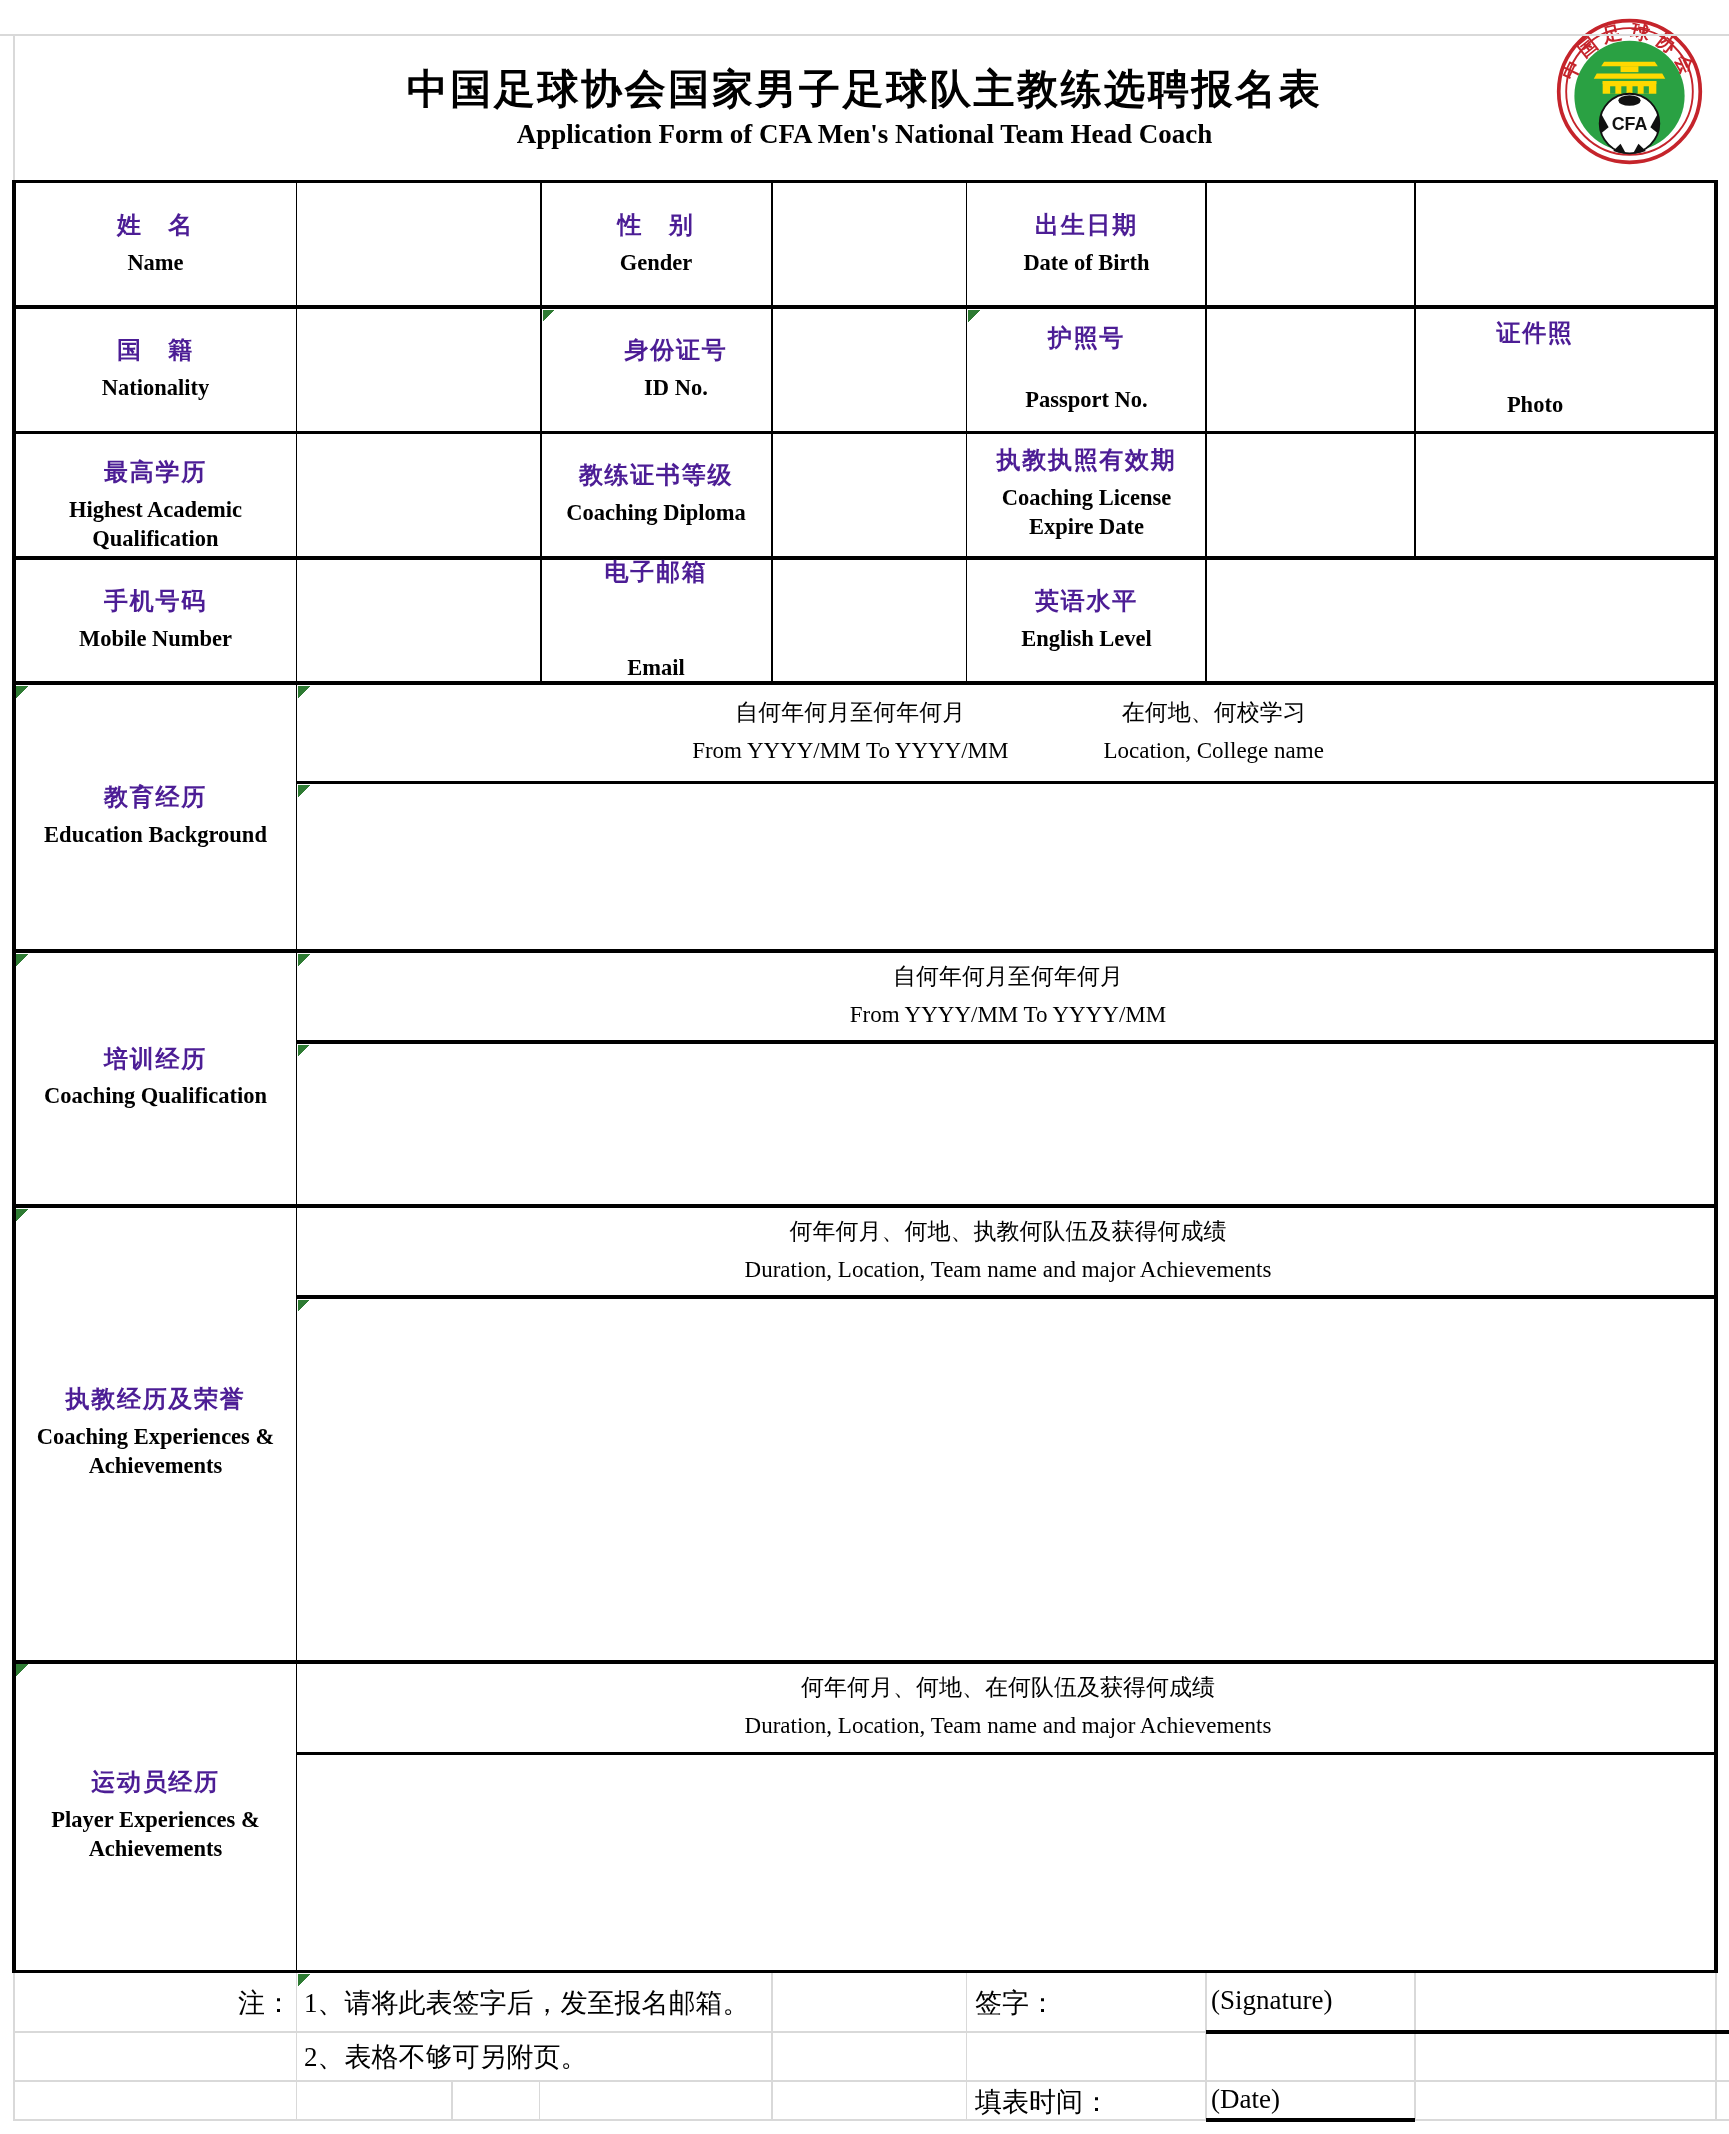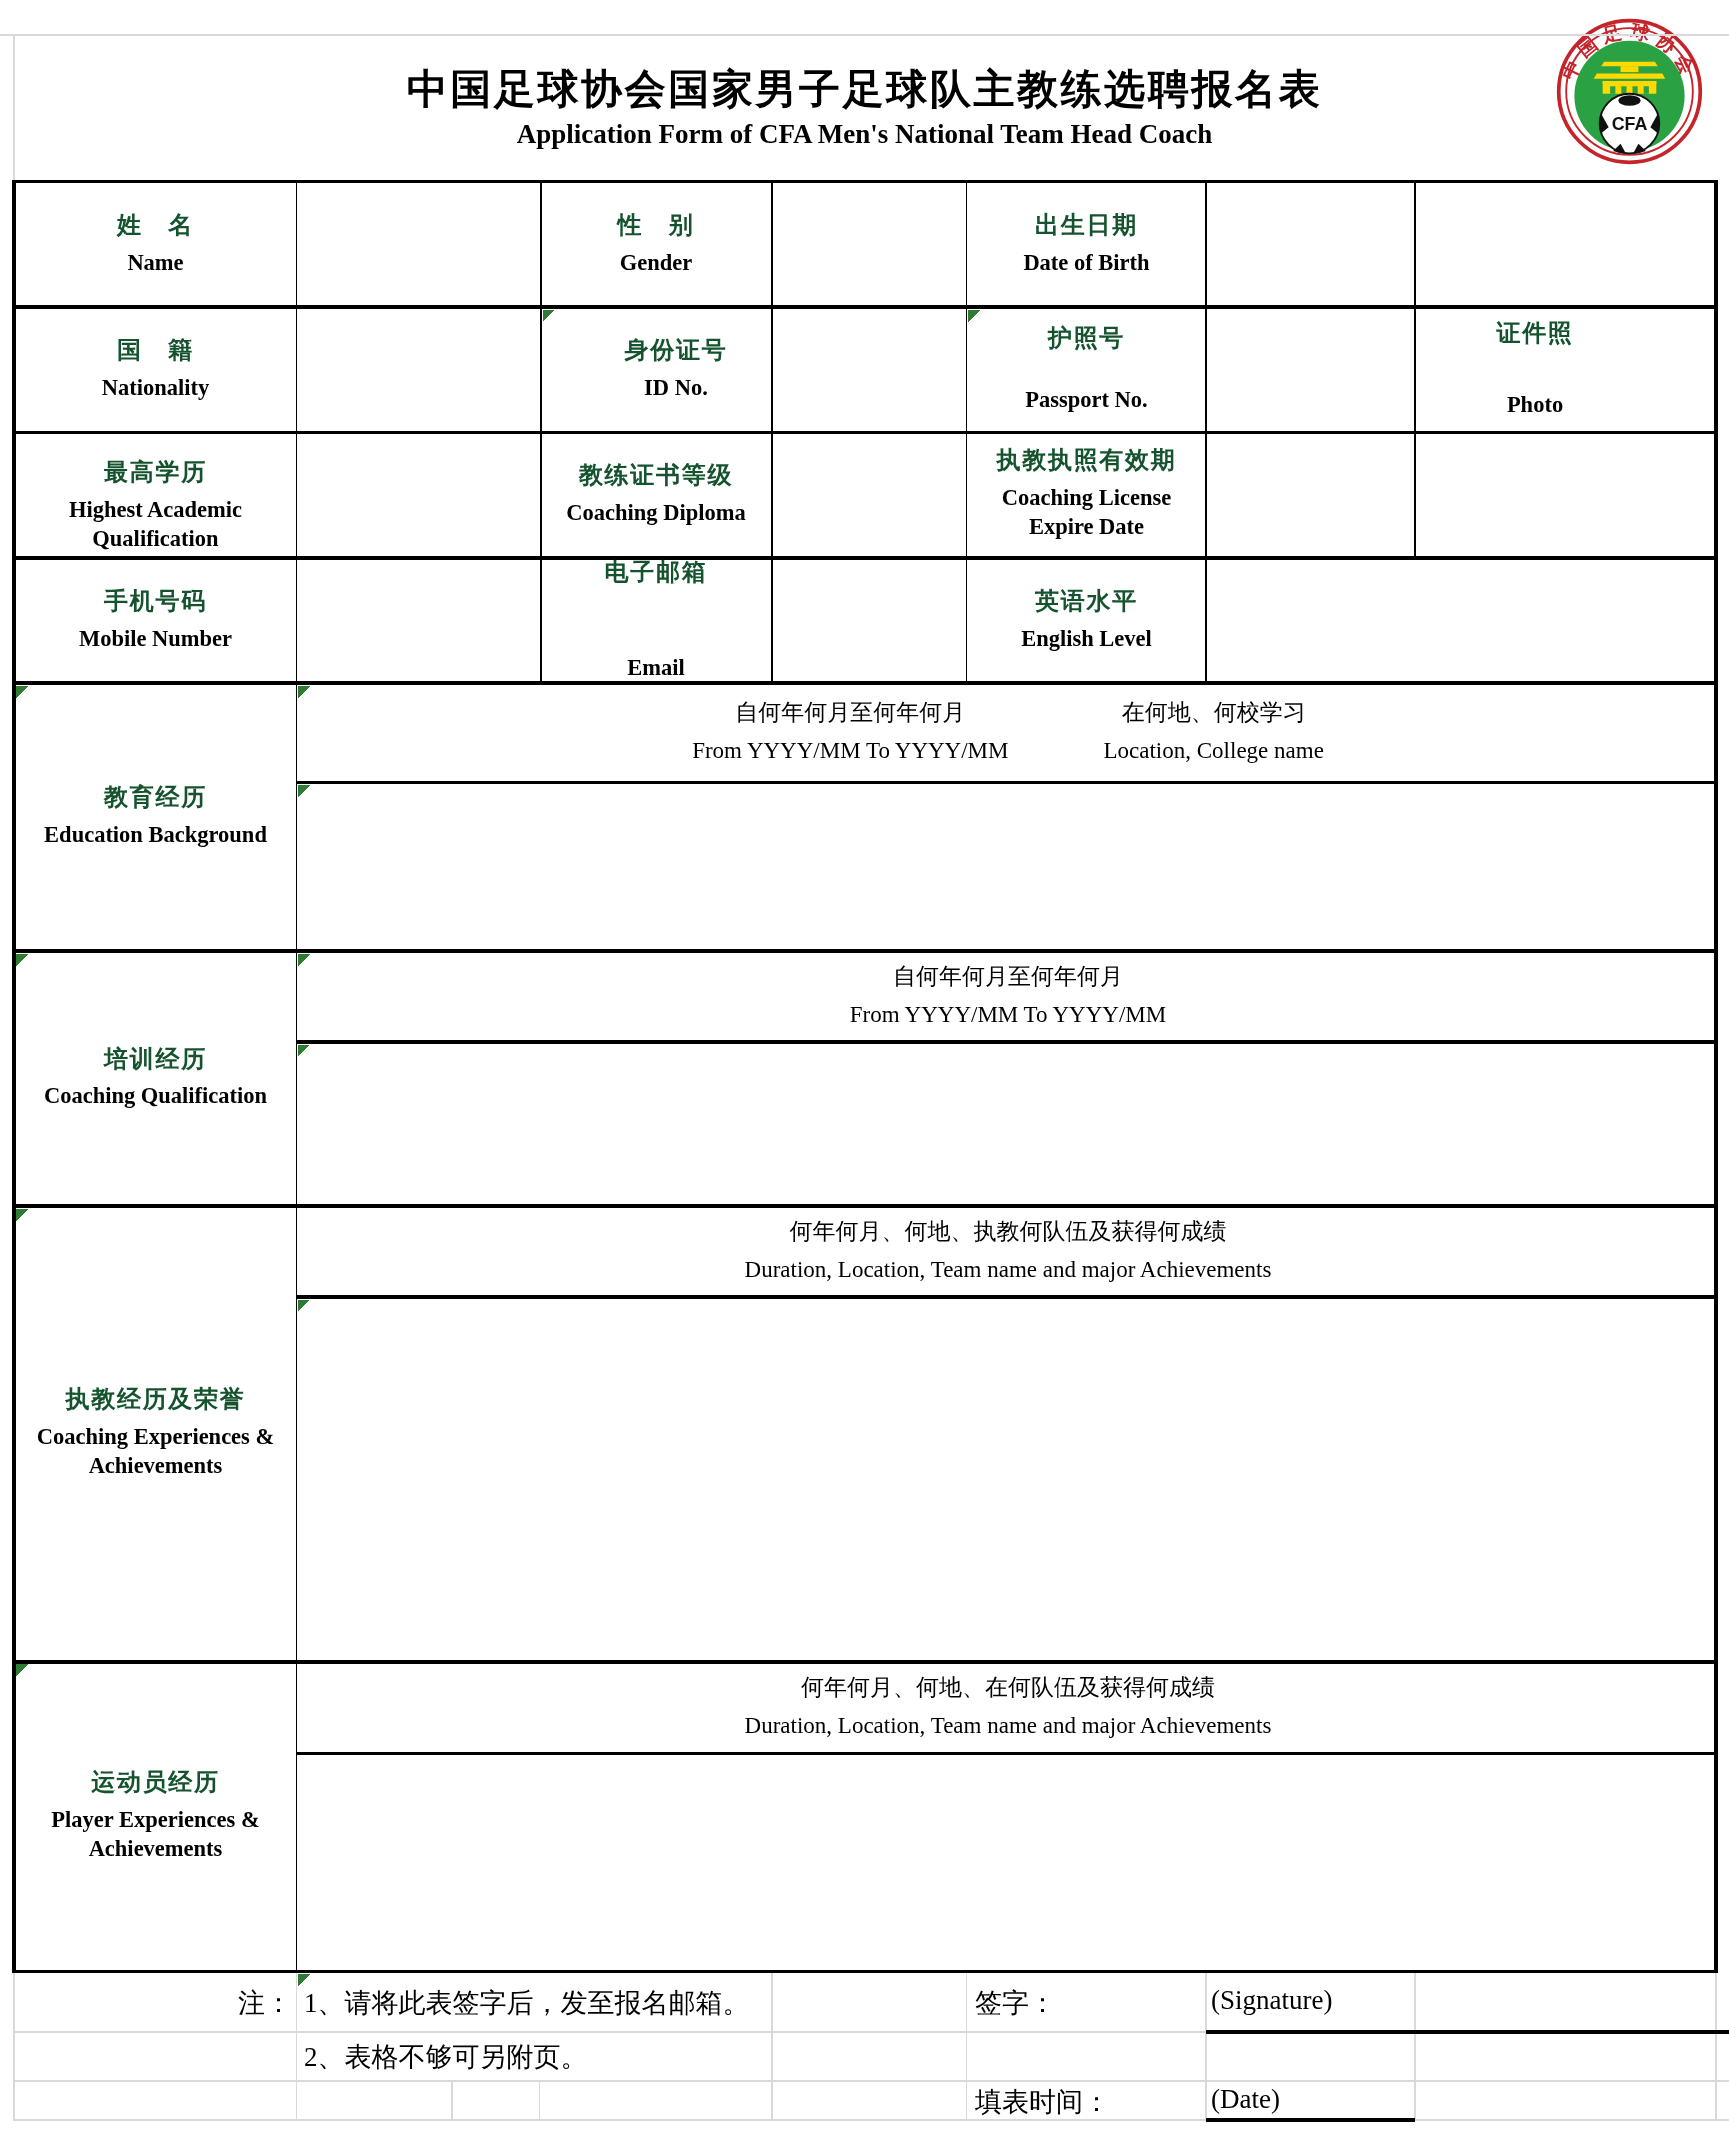--- a/index.html
+++ b/index.html
@@ -1,20 +1,20 @@
 <!DOCTYPE html>
 <html style="font-size:14px"><head>
 <meta charset="utf-8">
 <style>
   html,body{margin:0;padding:0;}
   body{width:1729px;height:2134px;background:#ffffff;position:relative;overflow:hidden;
        font-family:"Liberation Serif",serif;color:#000;}
   .abs{position:absolute;}
   .cell{position:absolute;display:flex;flex-direction:column;align-items:center;justify-content:center;text-align:center;}
-  .zh{font-family:"Liberation Sans",sans-serif;font-weight:700;font-size:24px;letter-spacing:1.7px;color:#14532d;line-height:1.2;}
+  .zh{font-family:"Liberation Sans",sans-serif;font-weight:700;font-size:24px;letter-spacing:1.7px;color:#4c1d95;line-height:1.2;}
   .en{font-family:"Liberation Serif",serif;font-weight:700;font-size:22.5px;color:#000;line-height:1.3;margin-top:7.8px;max-width:94%;}
   .hintrow{position:absolute;display:flex;flex-direction:row;align-items:center;justify-content:center;gap:95px;}
   .hintgrp{display:flex;flex-direction:column;align-items:center;text-align:center;}
   .hint-zh{font-family:"Liberation Serif",serif;font-size:23px;color:#000;line-height:1.2;}
   .hint-en{font-family:"Liberation Serif",serif;font-size:23px;color:#000;line-height:1.2;margin-top:10.4px;}
   .note{font-family:"Liberation Serif",serif;font-size:27px;color:#000;white-space:nowrap;}
   .title-zh{font-family:"Liberation Serif",serif;font-weight:700;font-size:41px;letter-spacing:2.6px;white-space:nowrap;}
   .title-en{font-family:"Liberation Serif",serif;font-weight:700;font-size:27px;white-space:nowrap;}
   .fill{position:absolute;background:transparent;}
 </style>

